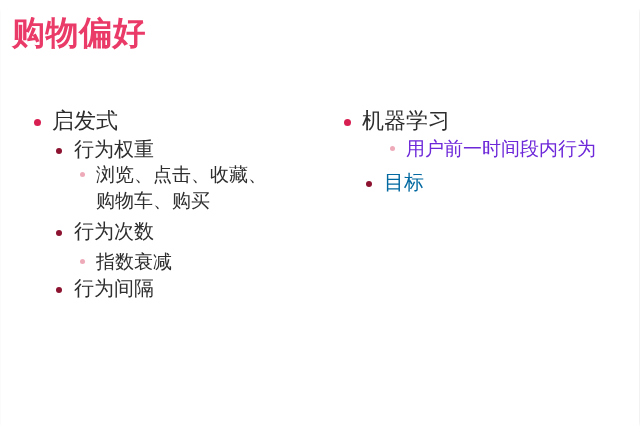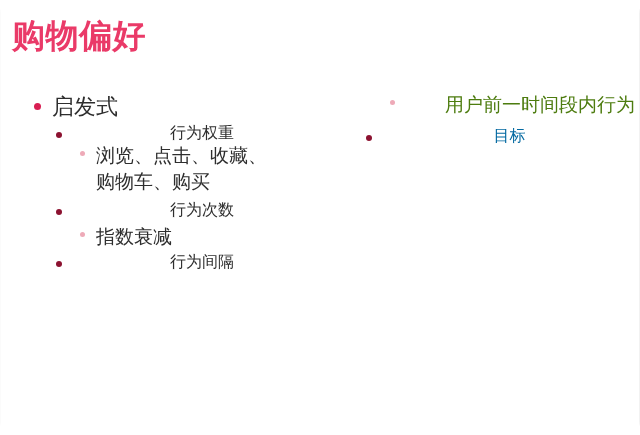--- a/index.html
+++ b/index.html
@@ -6,21 +6,21 @@
     margin: 0;
     padding: 0;
     background: #ffffff;
   }
   #slide {
     position: relative;
     width: 640px;
     height: 435px;
     background: #ffffff;
     overflow: hidden;
-    font-family: Liberation Sans, sans-serif;
+    font-family: Liberation Mono, monospace;
     box-sizing: border-box;
     border-radius: 14px;
   }
   
   #slide-frame {
     position: absolute;
     left: 0;
     top: 0;
     width: 640px;
     height: 435px;
@@ -37,21 +37,21 @@
     font-size: 33px;
     font-weight: bold;
     letter-spacing: 0.5px;
     color: #ea3a68;
     line-height: 1.2;
     white-space: nowrap;
   }
 
   .column {
     position: absolute;
-    top: 92px;
+    top: 108px;
   }
   #column-left  { left: 30px;  width: 300px; }
   #column-right { left: 340px; width: 295px; }
 
   .bullet-item {
     position: relative;
     display: block;
     color: #2e2e2e;
   }
 
@@ -68,24 +68,23 @@
     top: 11px;
     width: 7px;
     height: 7px;
     border-radius: 50%;
     background: #d81f52;
   }
 
   
   .lvl2 {
     padding-left: 44px;
-    font-size: 16px;
+    font-size: 20px;
     line-height: 1.32;
     margin-bottom: 0px;
-    text-align: center;
   }
   .lvl2 > .dot {
     position: absolute;
     left: 26px;
     top: 10px;
     width: 6px;
     height: 6px;
     border-radius: 50%;
     background: #8c1230;
   }
@@ -154,23 +153,27 @@
 
     <div class="bullet-item lvl2" style="color: rgb(46, 46, 46);">
       <span class="dot" style="background: rgb(140, 18, 48);"></span>
       <span class="text">行为间隔</span>
     </div>
 
   </div>
 
   <div id="column-right" class="column">
 
+    <div class="bullet-item lvl1" style="color: rgb(46, 46, 46);">
+      <span class="dot" style="background: rgb(216, 31, 82);"></span>
+      <span class="text">机器学习</span>
+    </div>
 
 
-    <div class="bullet-item lvl3" style="color: #4d7c0f; text-align: right;">
+    <div class="bullet-item lvl3" style="color: #6d28d9;">
       <span class="dot" style="background: rgb(238, 170, 184);"></span>
       <span class="text">用户前一时间段内行为</span>
     </div>
 
     <div class="gap-md"></div>
 
     <div class="bullet-item lvl2" style="color: #0369a1;">
       <span class="dot" style="background: rgb(140, 18, 48);"></span>
       <span class="text">目标</span>
     </div>

